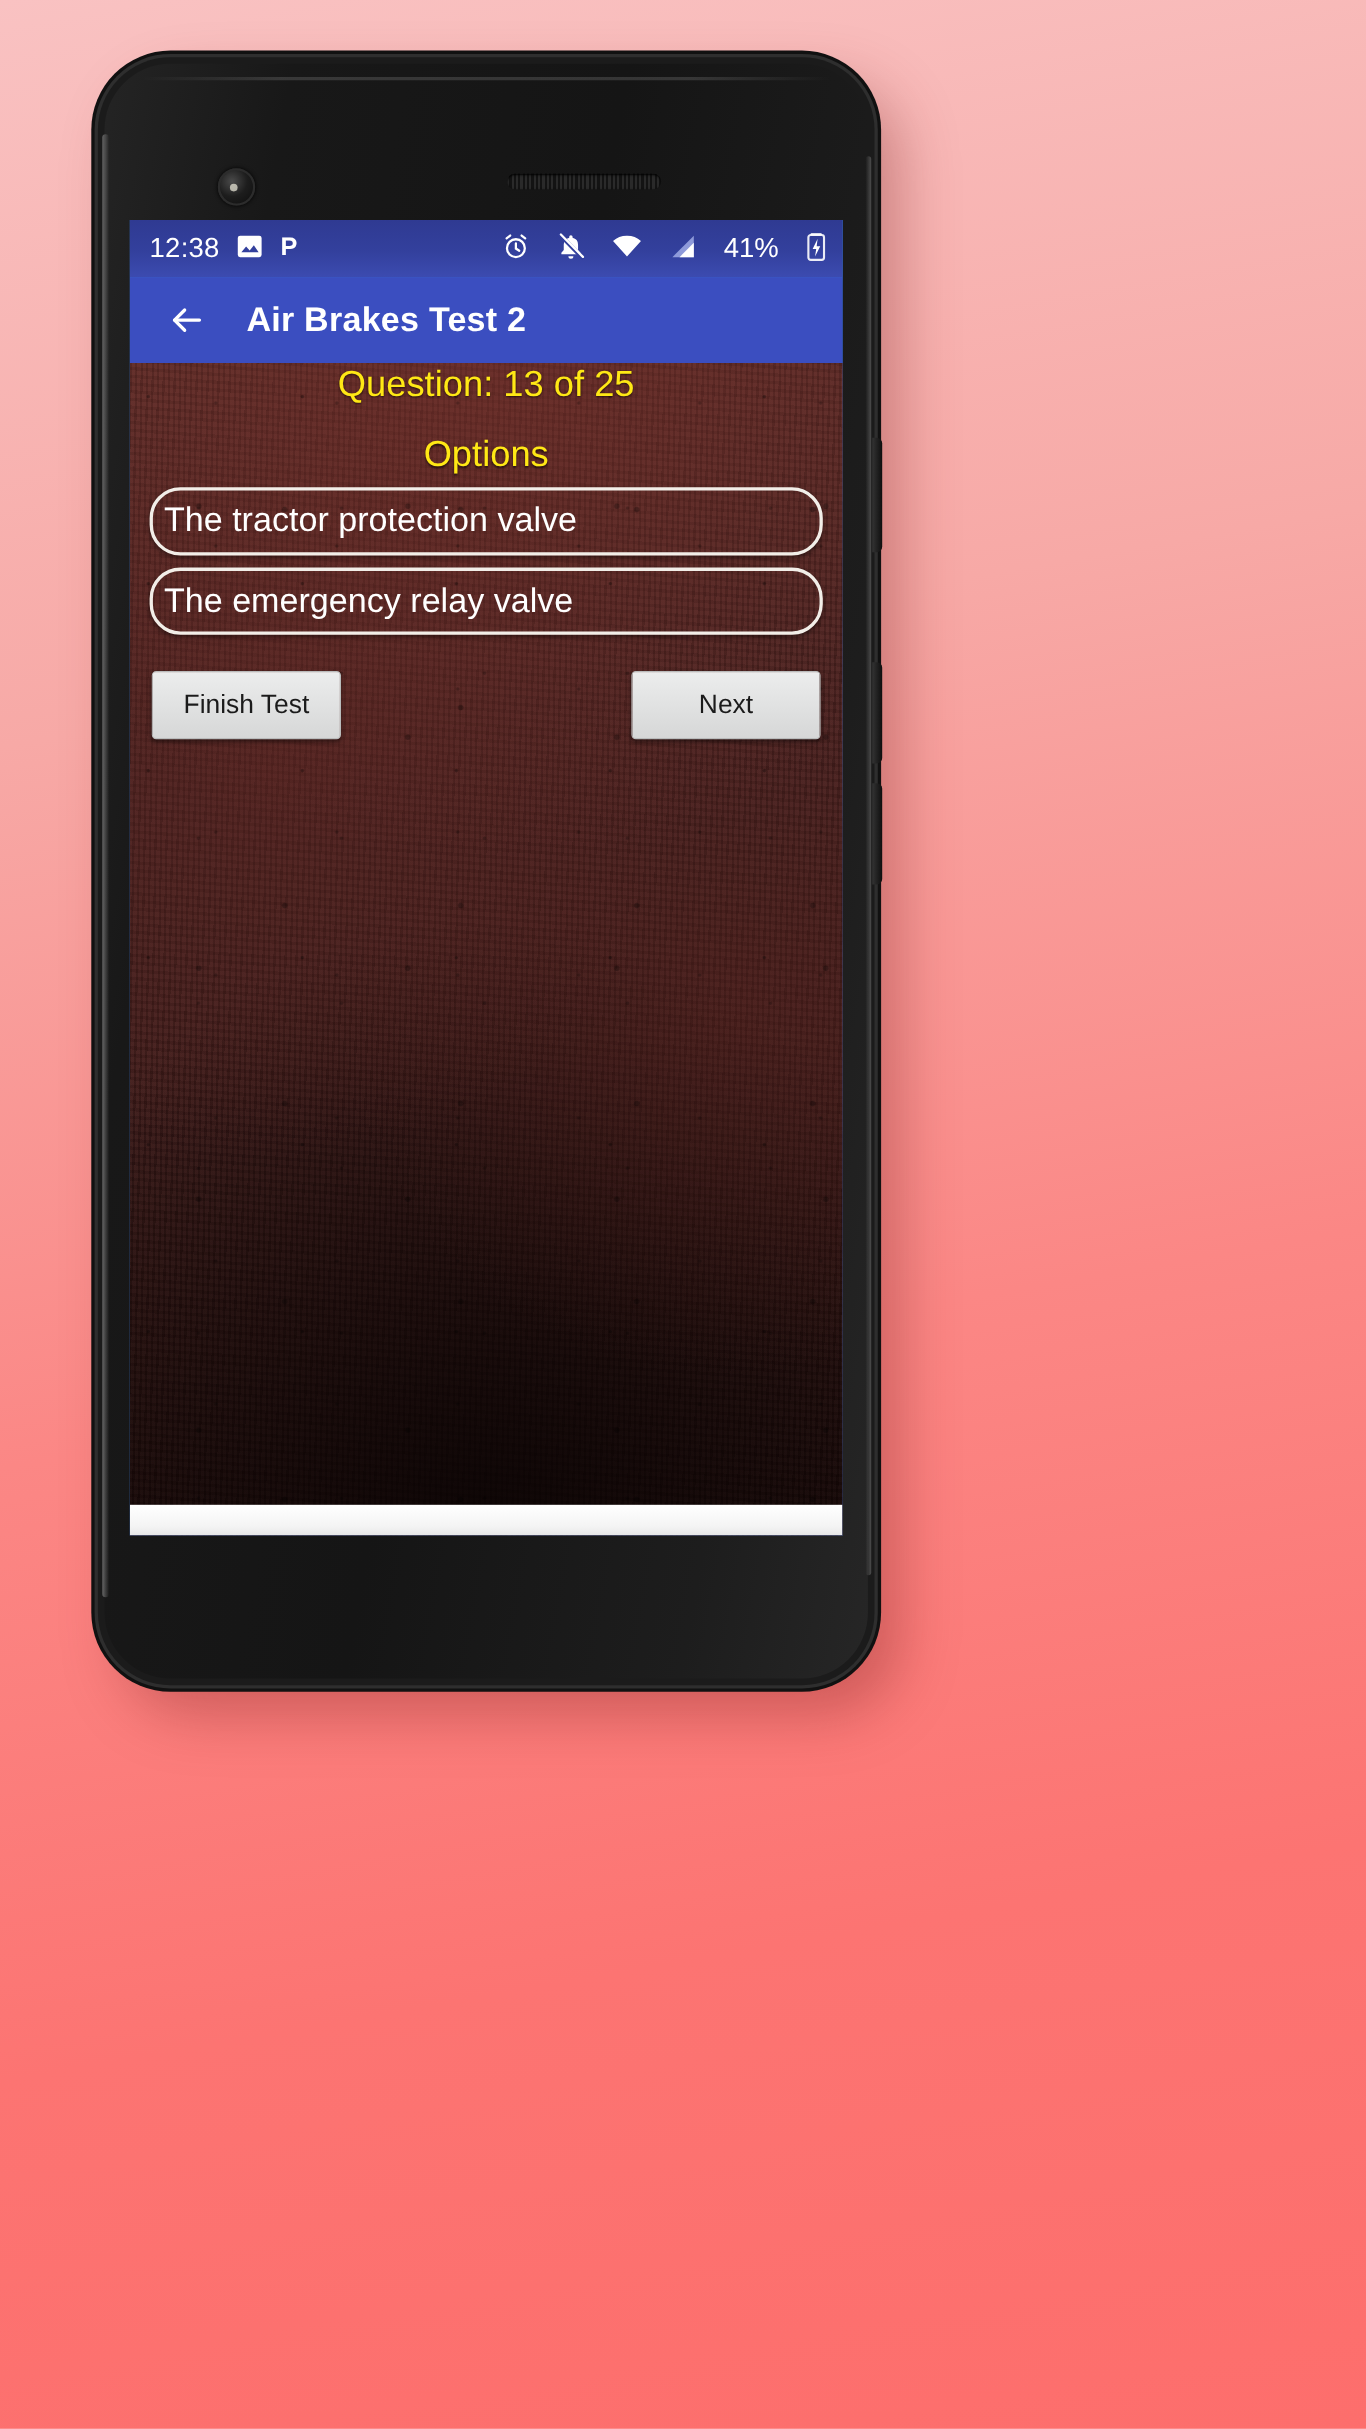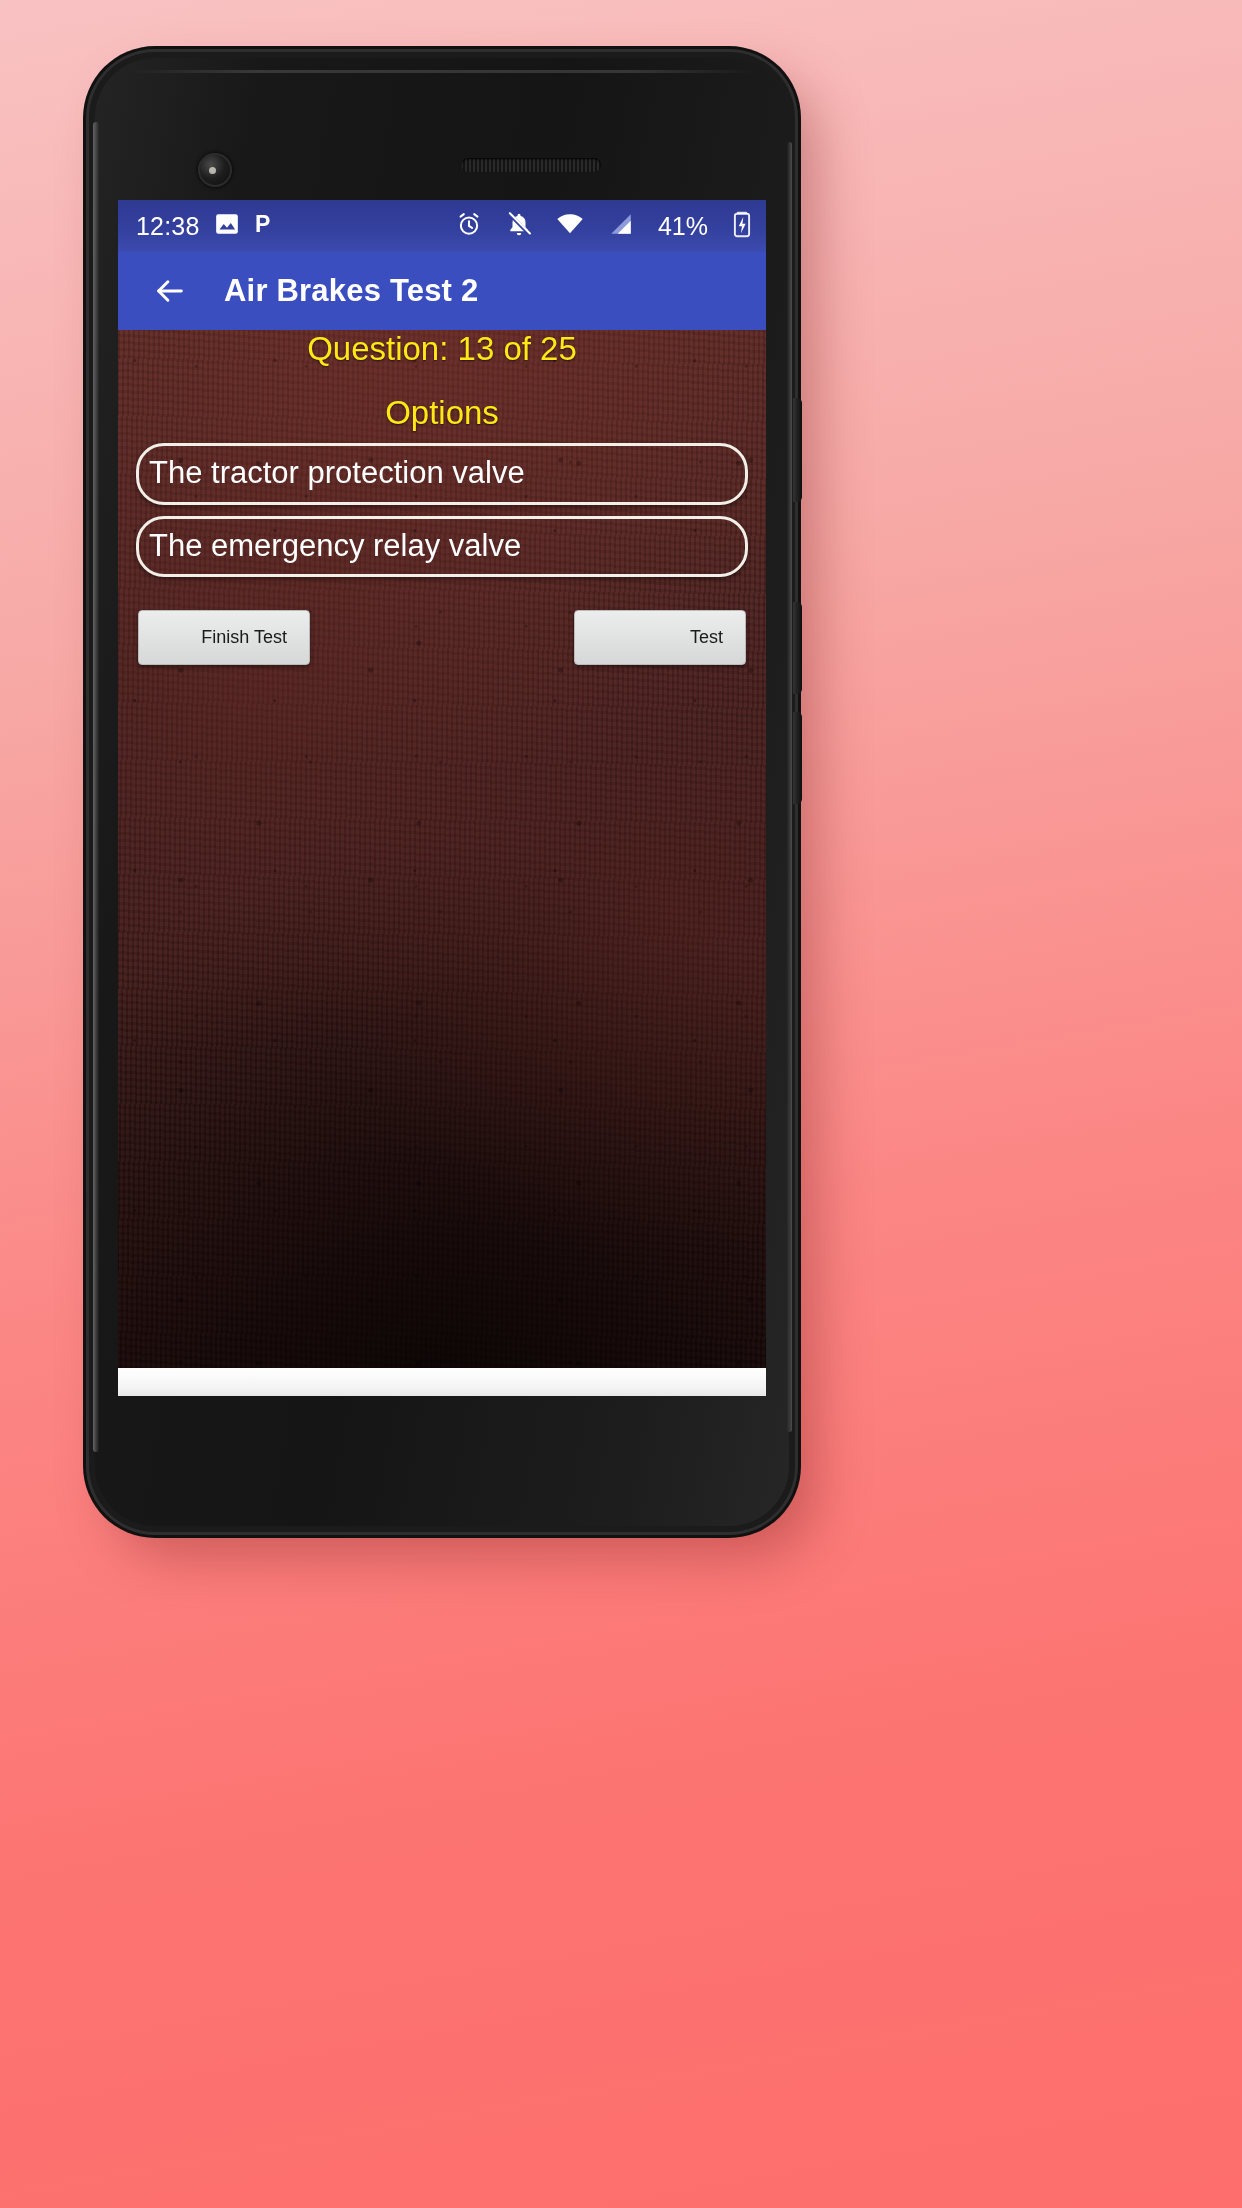--- a/index.html
+++ b/index.html
@@ -204,24 +204,24 @@
     justify-content:space-between;
     align-items:center;
     margin-top:33px;
     padding:0 2px;
   }
   .action-button {
     background:linear-gradient(180deg,#eceded 0%, #e2e3e3 45%, #d6d7d7 100%);
     color:#1b1b1b;
     border:1px solid #b9bbbb;
     border-radius:4px;
-    font-size:18px;
+    font-size:24px;
     padding:16px 22px;
     min-width:172px;
-    text-align:right;
+    text-align:center;
     box-shadow:0 2px 4px rgba(0,0,0,.45);
     cursor:pointer;
   }
 
   
   #nav-strip {
     position:absolute;
     left:0; bottom:0;
     width:100%;
     height:28px;
@@ -320,21 +320,21 @@
 
         <div class="option-card">
           <span>The tractor protection valve</span>
         </div>
         <div class="option-card">
           <span>The emergency relay valve</span>
         </div>
 
         <div id="button-row">
           <div class="action-button">Finish Test</div>
-          <div class="action-button">Test</div>
+          <div class="action-button">Next</div>
         </div>
 
       </div>
       <div id="nav-strip"></div>
     </div>
 
   </div>
 </div>
 
 </body></html>

